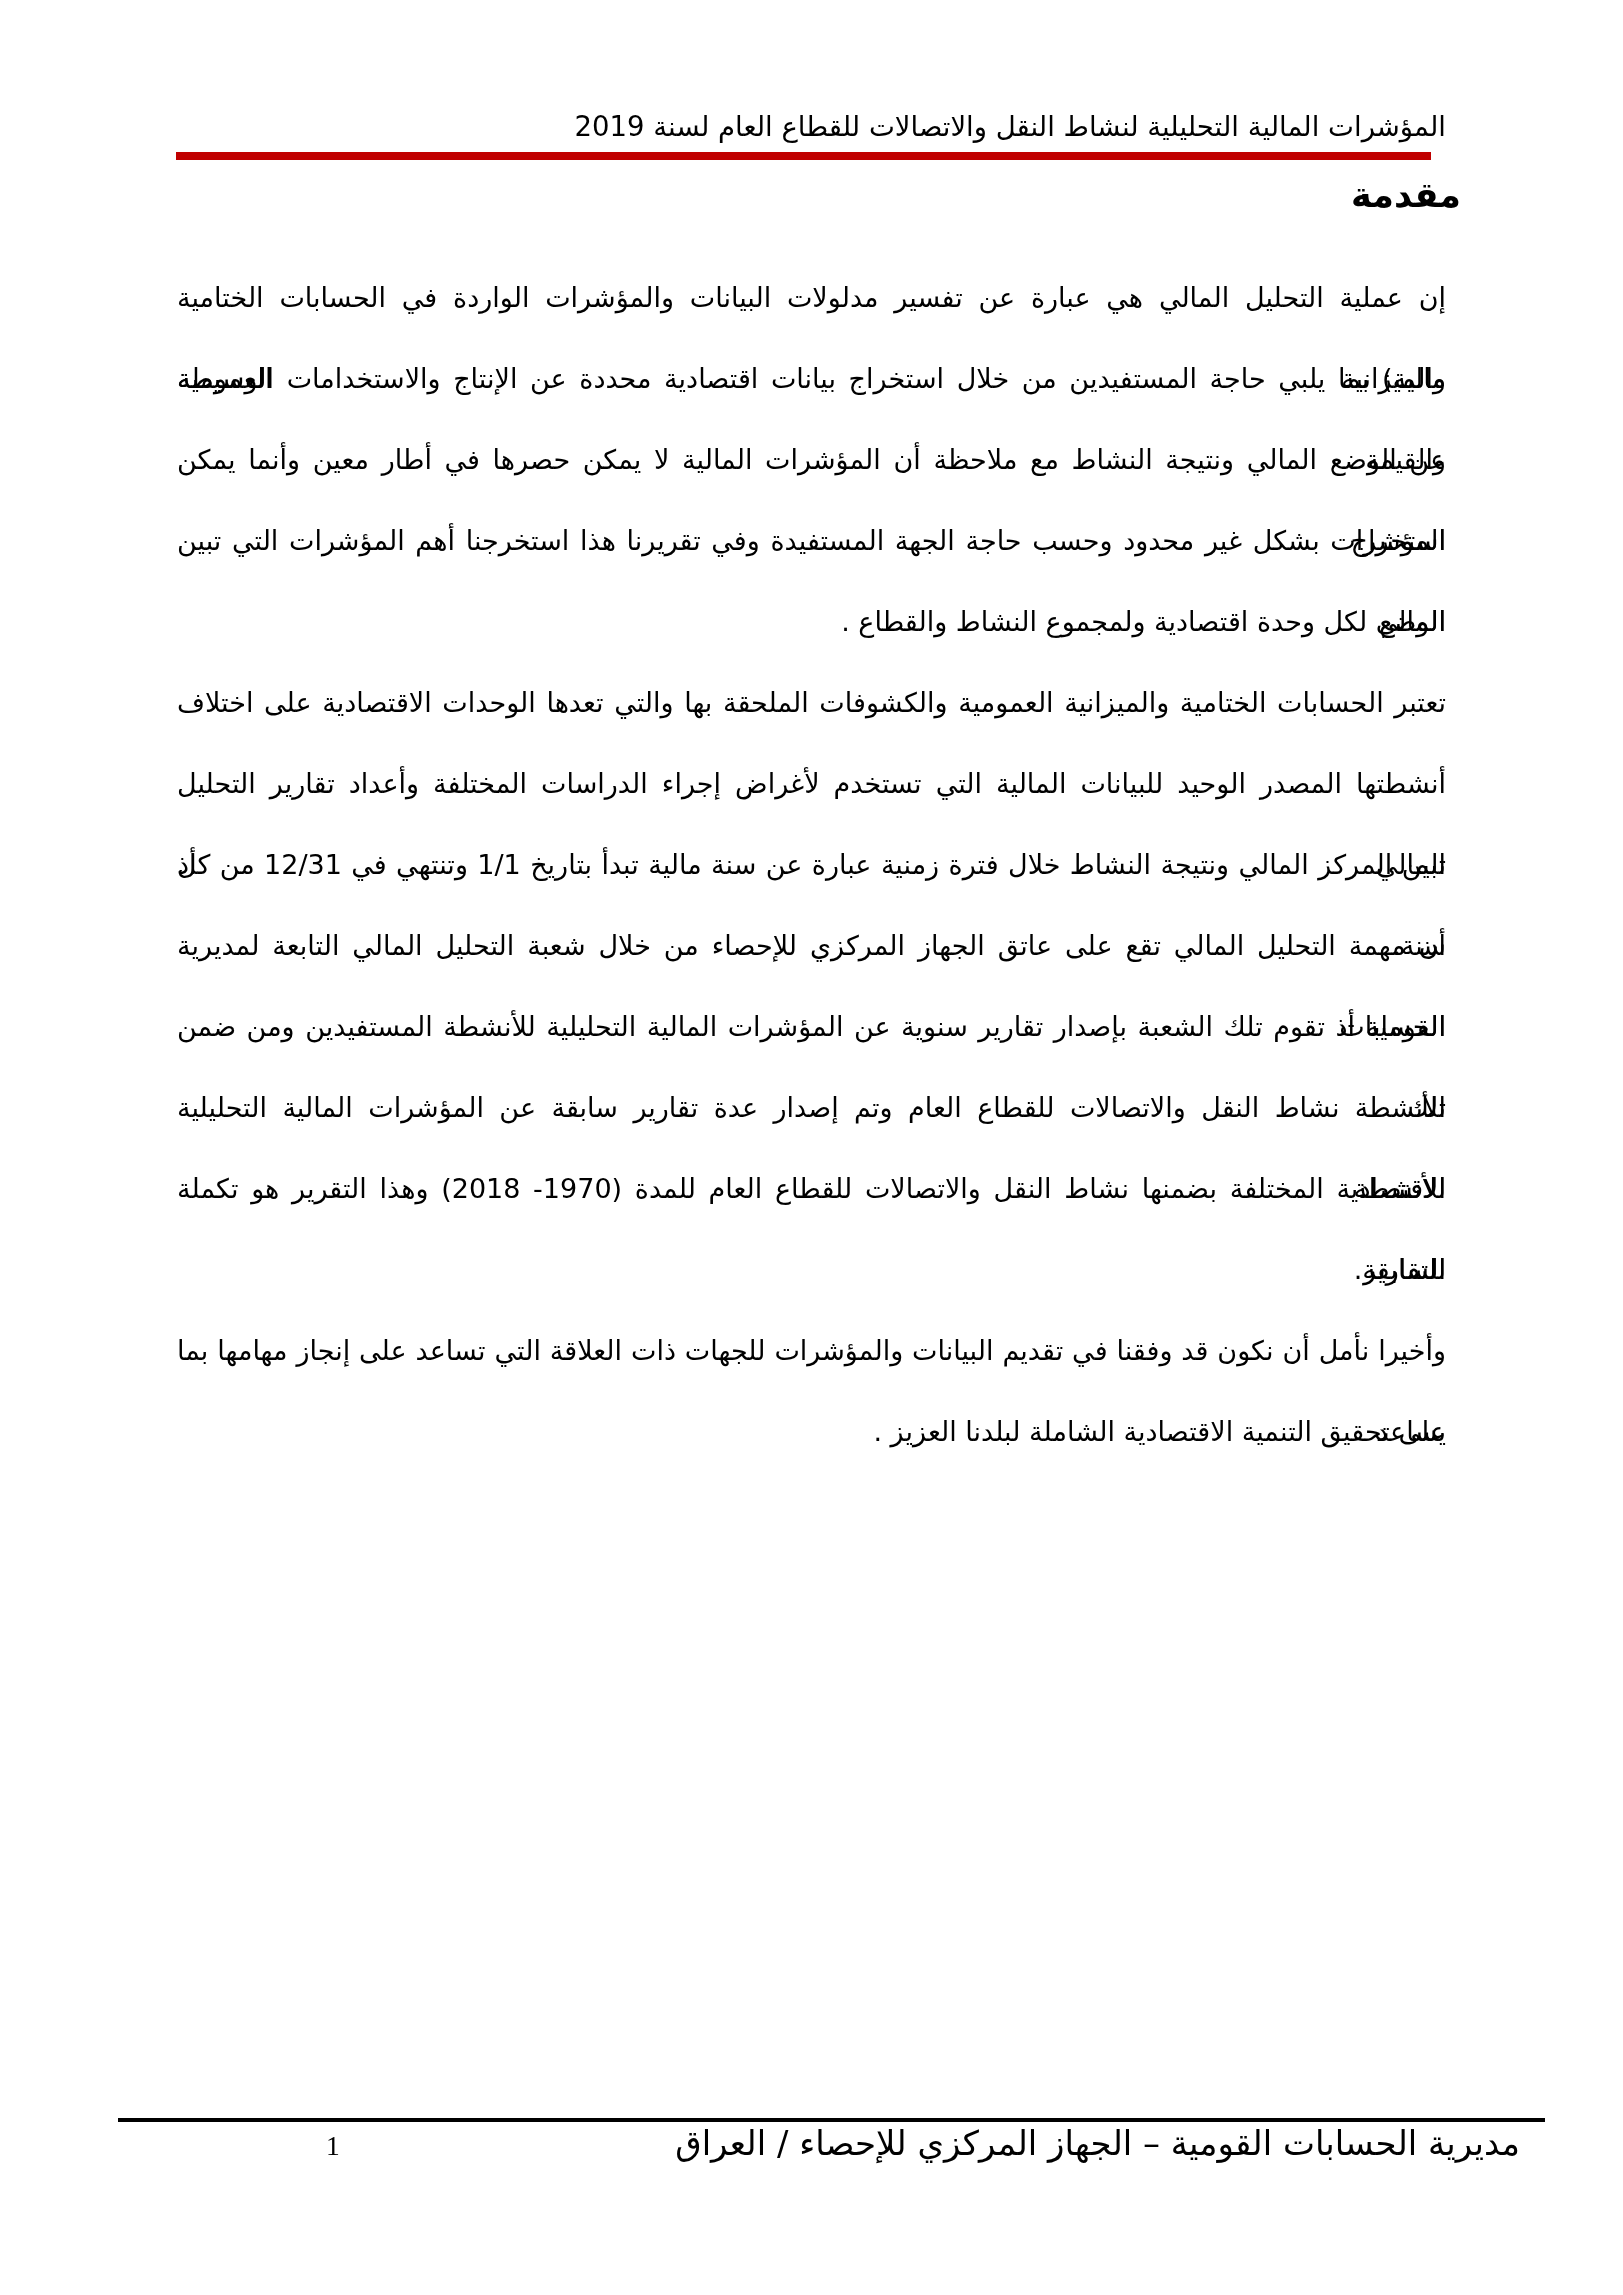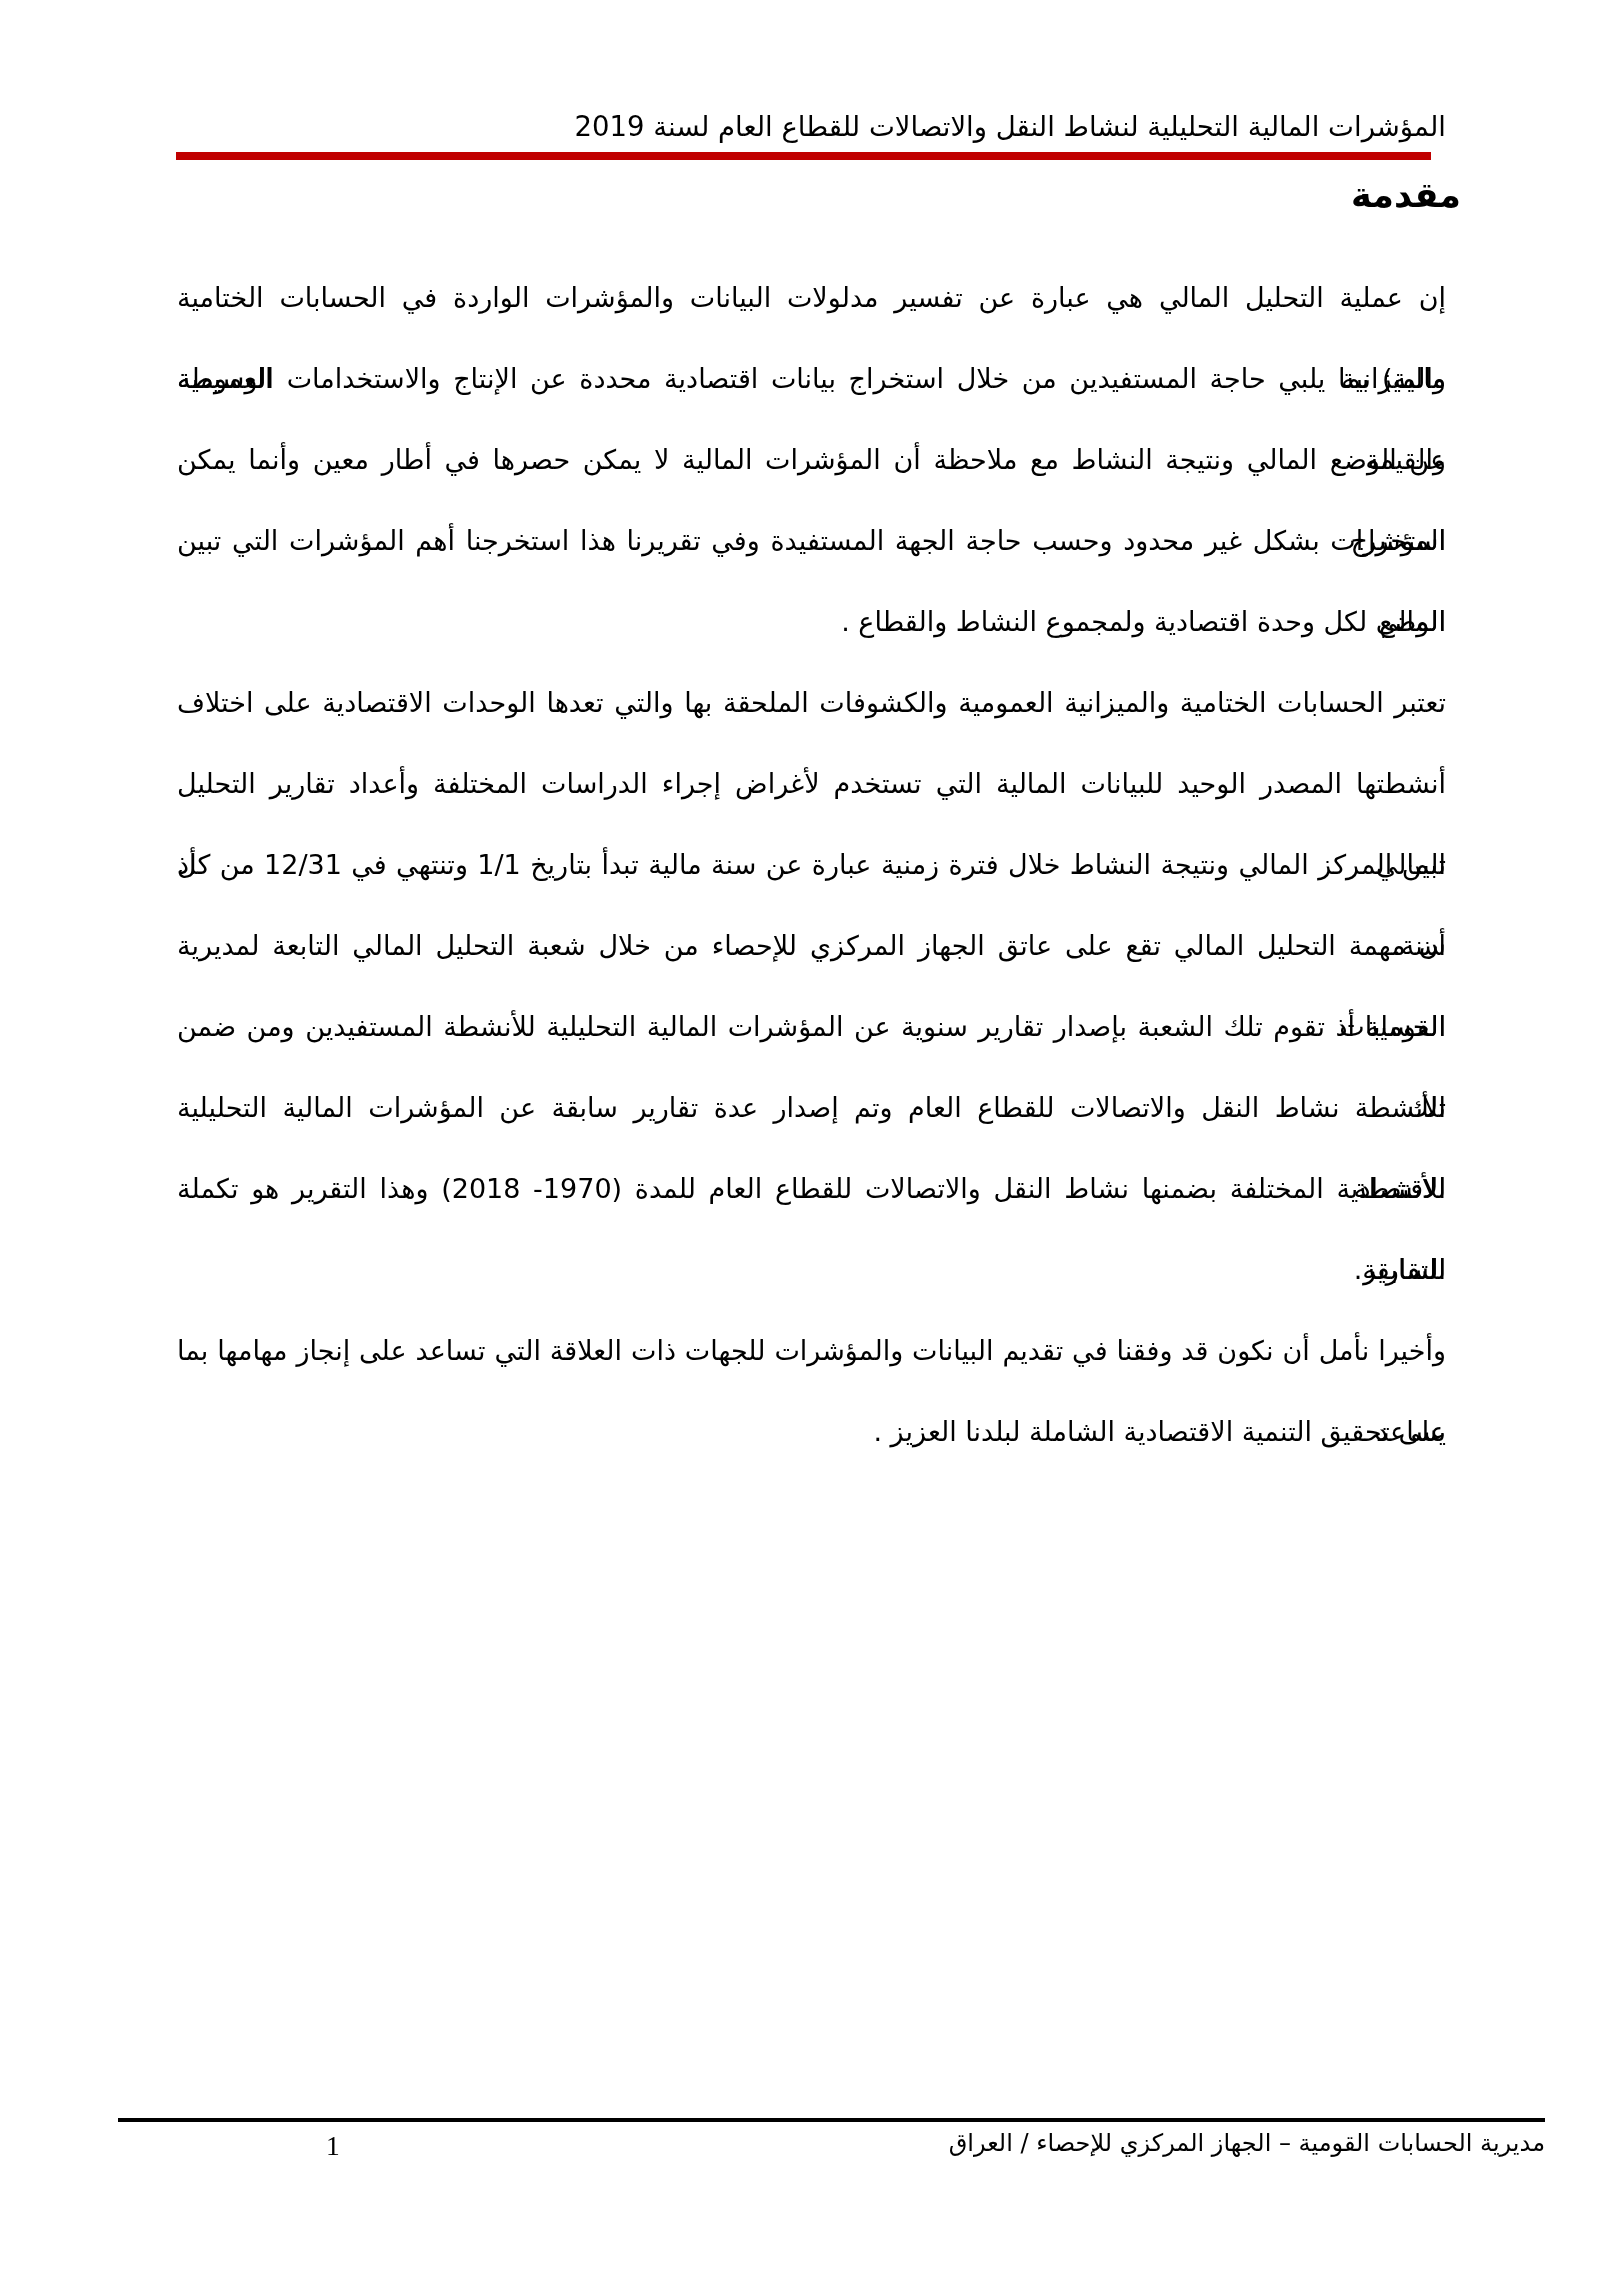--- a/index.html
+++ b/index.html
@@ -29,22 +29,22 @@
   .line{
     height:81px;line-height:81px;
     text-align:justify;text-align-last:justify;
   }
   .line.end{text-align-last:right;}
   .footer-rule{
     position:absolute;left:118px;top:2118px;width:1427px;height:3.9px;
     background:#000;
   }
   .footer-text{
-    position:absolute;top:2125px;right:78px;
-    direction:rtl;font-size:24px;line-height:37px;white-space:nowrap;
+    position:absolute;top:2125px;right:103px;
+    direction:rtl;font-size:34px;line-height:37px;white-space:nowrap;
   }
   .page-number{
     position:absolute;top:2127px;left:326px;
     font-size:27.5px;line-height:37px;
     font-family:"Liberation Serif","DejaVu Serif",serif;
   }
 </style>
 </head>
 <body>
 

